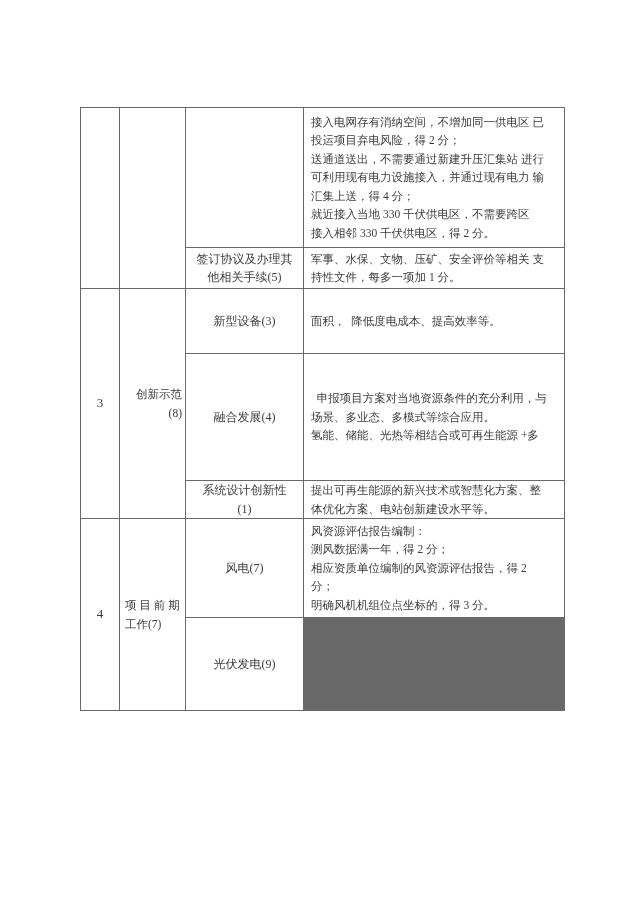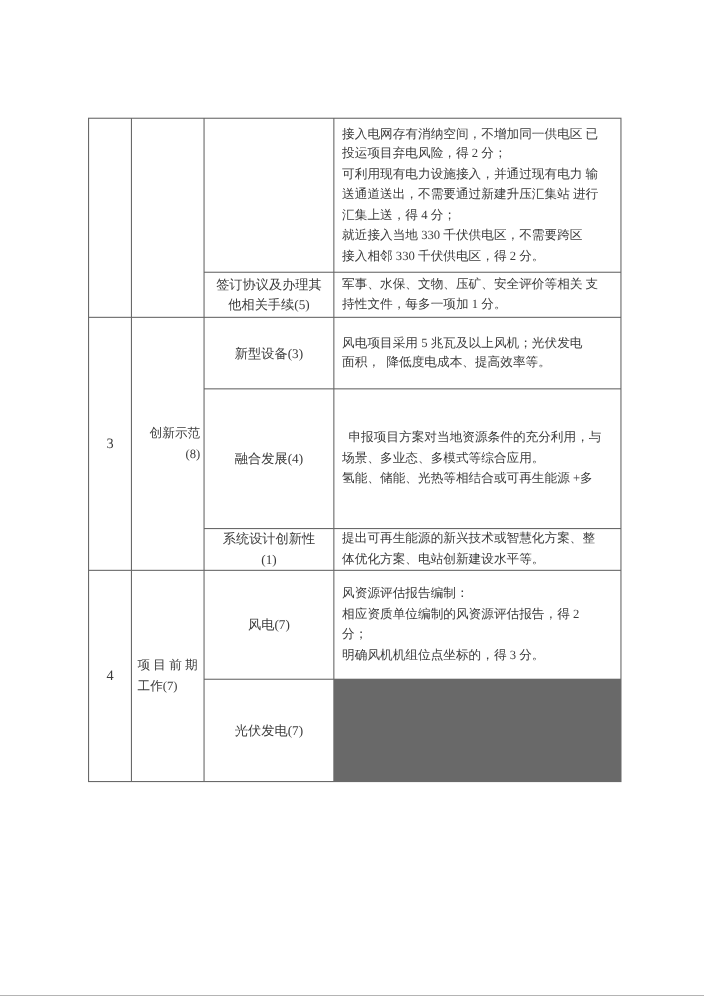--- a/index.html
+++ b/index.html
@@ -50,22 +50,22 @@
         <div class="cell cell-no">
           <div class="line"></div>
         </div>
         <div class="cell cell-cat align-center"></div>
         <div class="subcol">
           <div class="subrow" style="height: 139px;">
             <div class="cell cell-crit"></div>
             <div class="cell cell-desc">
               <div class="line">接入电网存有消纳空间，不增加同一供电区 已</div>
               <div class="line">投运项目弃电风险，得 2 分；</div>
+              <div class="line">送通道送出，不需要通过新建升压汇集站 进行</div>
               <div class="line">可利用现有电力设施接入，并通过现有电力 输</div>
-              <div class="line">送通道送出，不需要通过新建升压汇集站 进行</div>
               <div class="line">汇集上送，得 4 分；</div>
               <div class="line">就近接入当地 330 千伏供电区，不需要跨区</div>
               <div class="line">接入相邻 330 千伏供电区，得 2 分。</div>
             </div>
           </div>
           <div class="subrow" style="height: 40px;">
             <div class="cell cell-crit">
               <div class="line">签订协议及办理其</div>
               <div class="line">他相关手续(5)</div>
             </div>
@@ -83,21 +83,20 @@
         <div class="cell cell-cat align-center">
           <div class="line">创新示范</div>
           <div class="line">(8)</div>
         </div>
         <div class="subcol">
           <div class="subrow" style="height: 64px;">
             <div class="cell cell-crit">
               <div class="line">新型设备(3)</div>
             </div>
             <div class="cell cell-desc">
-              <div class="line">风电项目采用 5 兆瓦及以上风机；光伏发电</div>
               <div class="line">面积，  降低度电成本、提高效率等。</div>
             </div>
           </div>
           <div class="subrow" style="height: 126px;">
             <div class="cell cell-crit">
               <div class="line">融合发展(4)</div>
             </div>
             <div class="cell cell-desc">
               <div class="line">  申报项目方案对当地资源条件的充分利用，与</div>
               <div class="line">场景、多业态、多模式等综合应用。</div>
@@ -124,26 +123,27 @@
           <div class="line">项 目 前 期</div>
           <div class="line">工作(7)</div>
         </div>
         <div class="subcol">
           <div class="subrow" style="height: 98px;">
             <div class="cell cell-crit">
               <div class="line">风电(7)</div>
             </div>
             <div class="cell cell-desc">
               <div class="line">风资源评估报告编制：</div>
+              <div class="line">测风数据满一年，得 2 分；</div>
               <div class="line">相应资质单位编制的风资源评估报告，得 2</div>
               <div class="line">分；</div>
               <div class="line">明确风机机组位点坐标的，得 3 分。</div>
             </div>
           </div>
           <div class="subrow" style="height: 92px;">
             <div class="cell cell-crit">
-              <div class="line">光伏发电(7)</div>
+              <div class="line">光伏发电(9)</div>
             </div>
           </div>
         </div>
       </div>
     </div>
 </div>
 
 </body></html>

